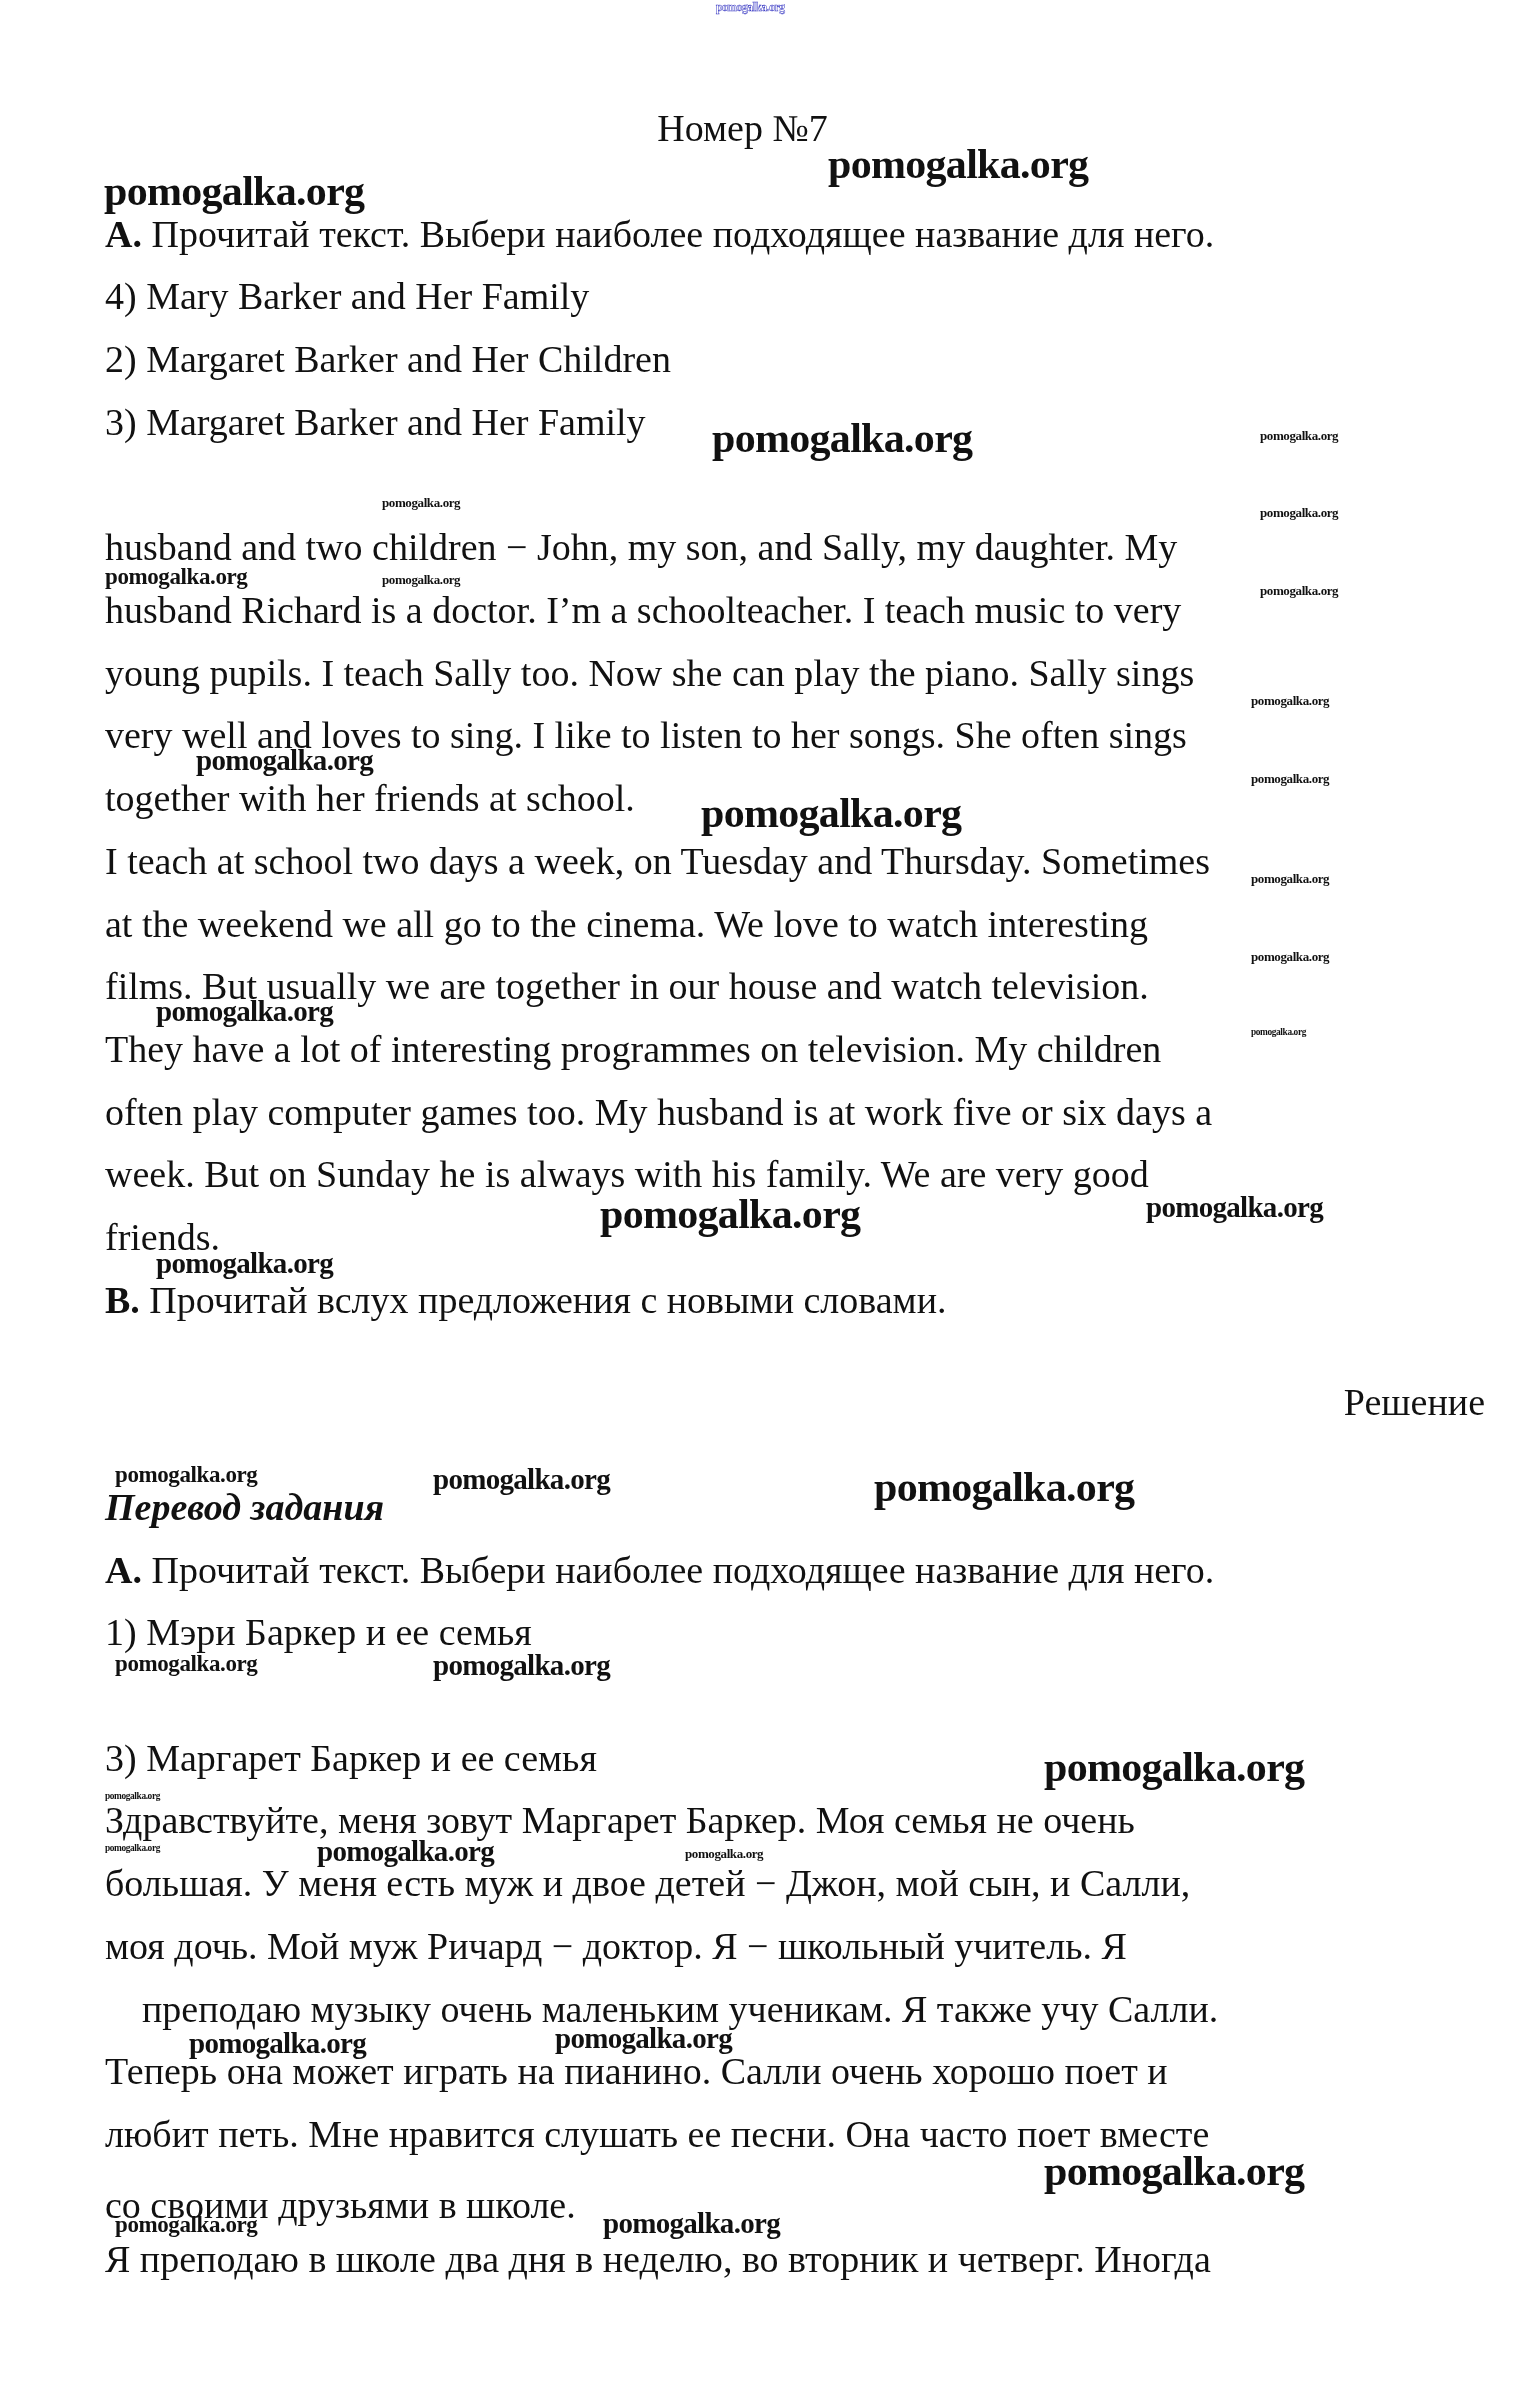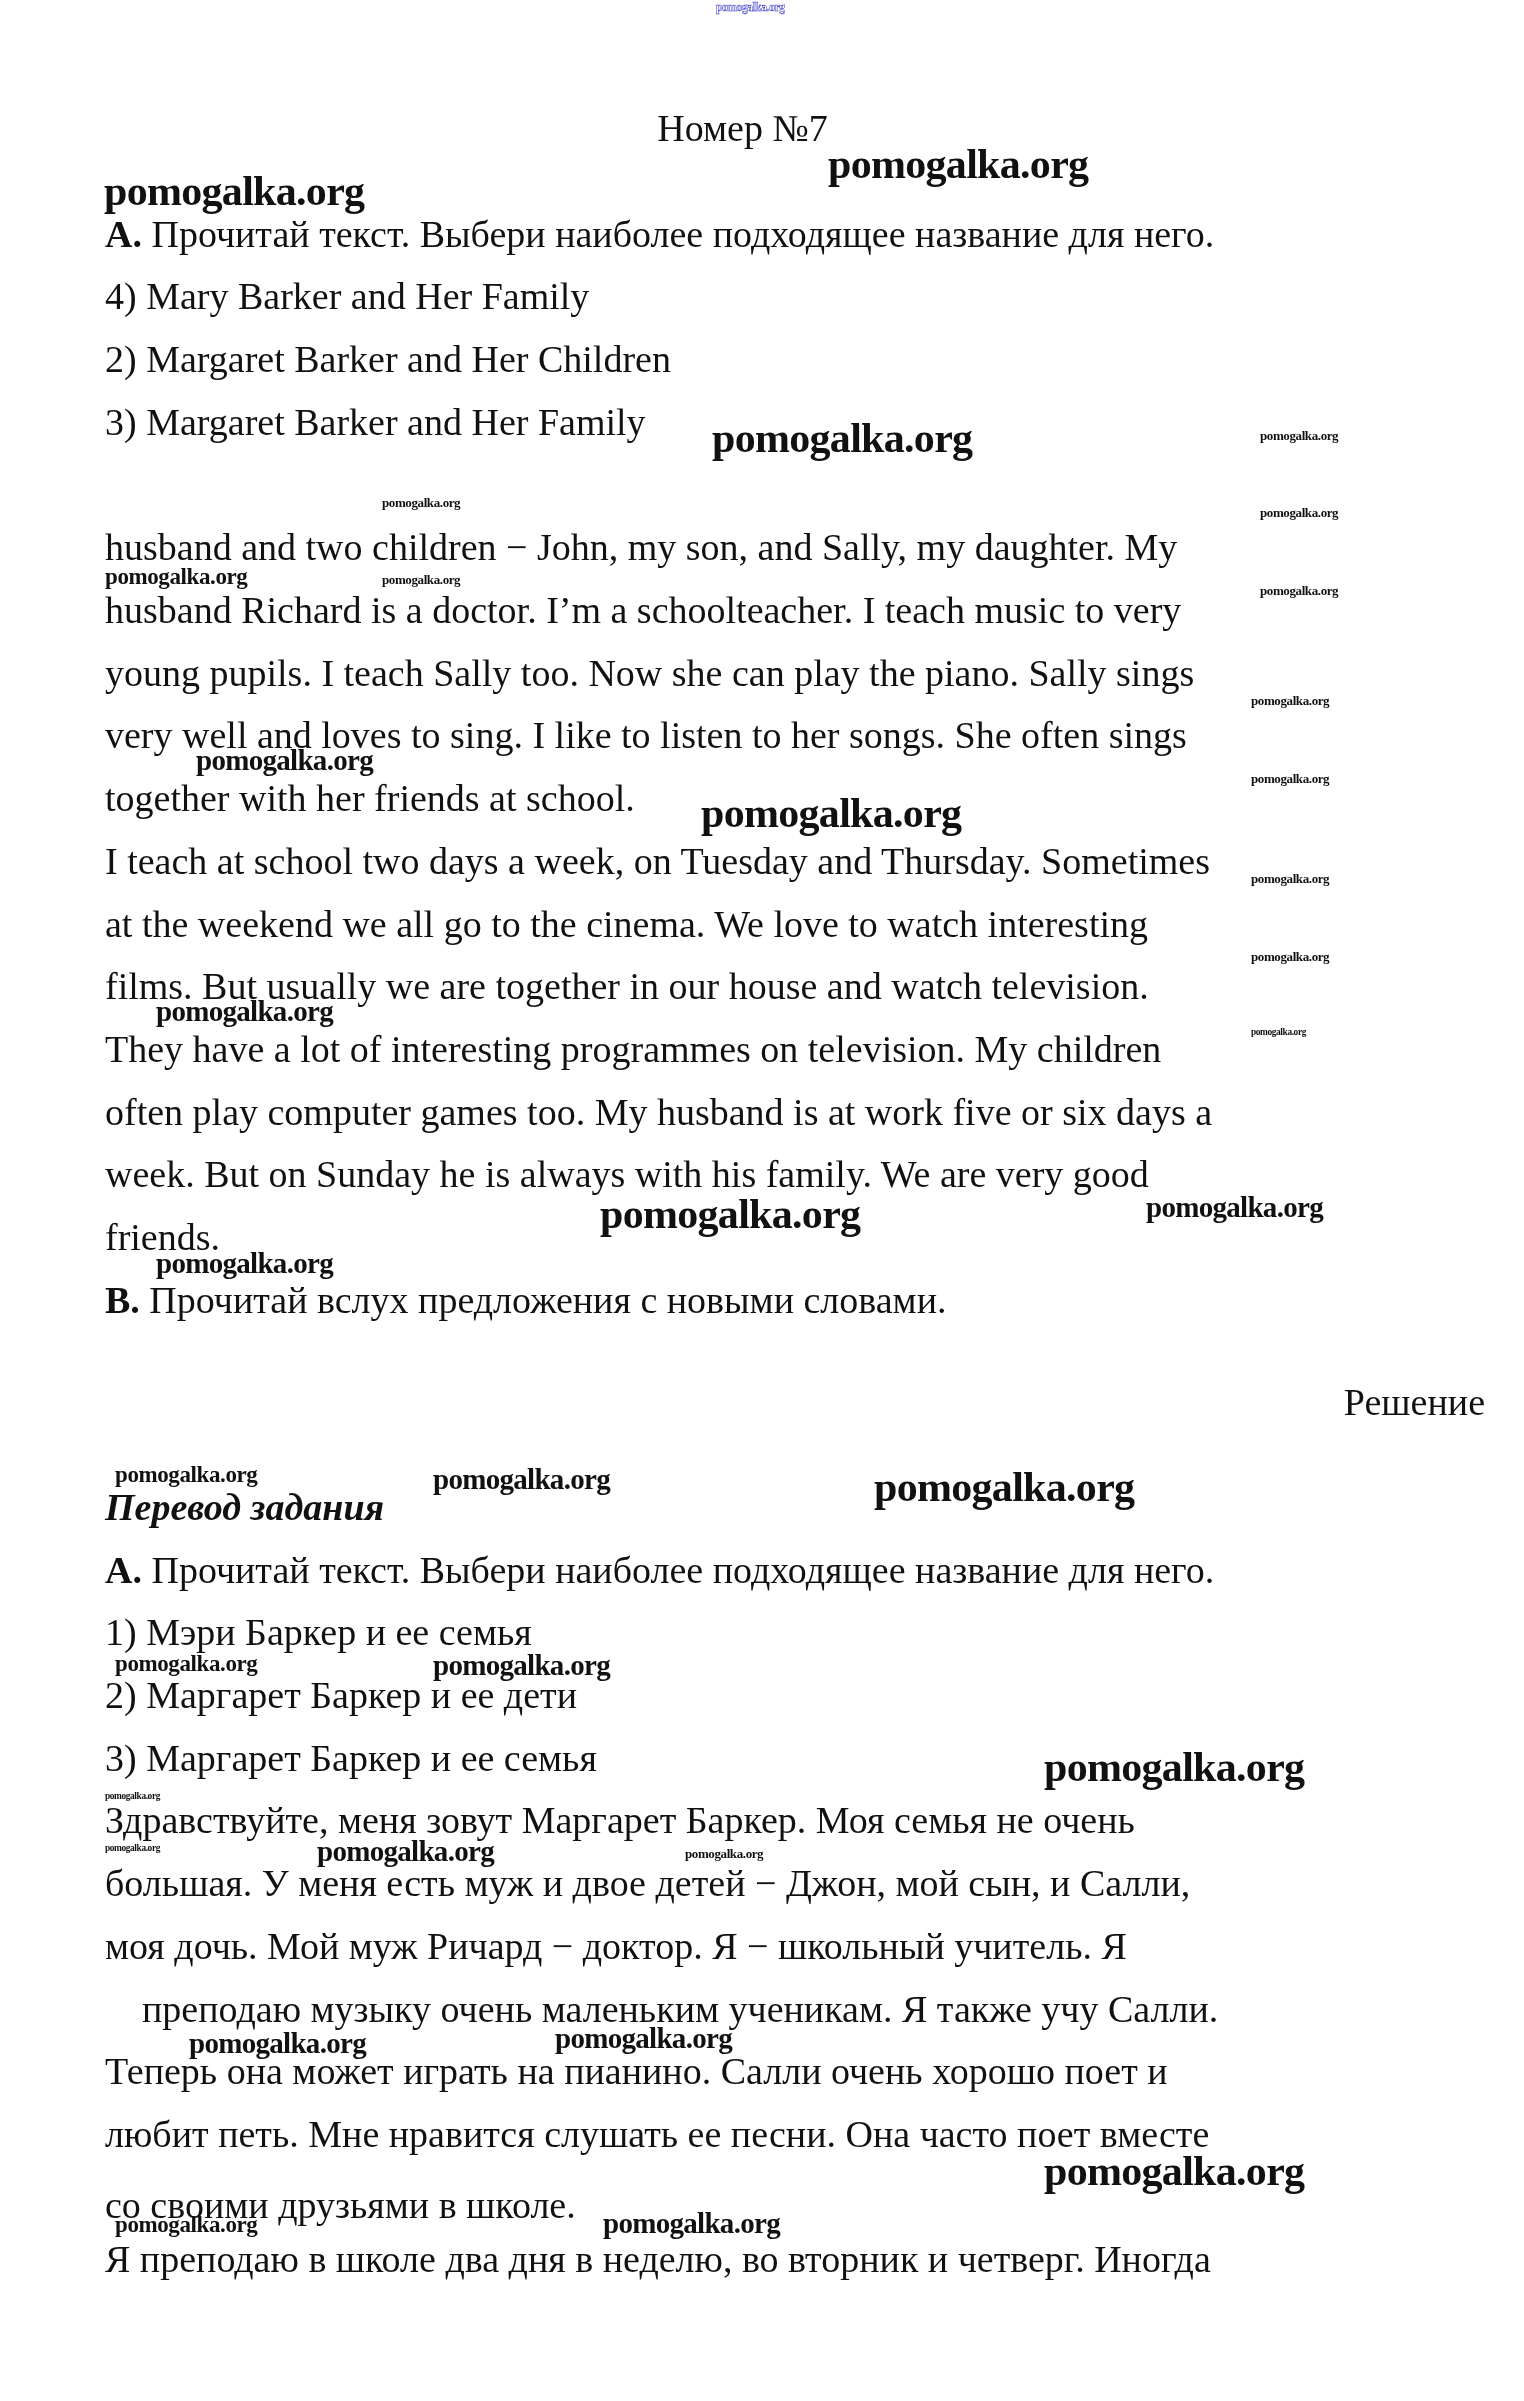--- a/index.html
+++ b/index.html
@@ -66,21 +66,20 @@
 
   <div class="ln center" style="top:1381px;text-align:right;">Решение</div>
 
   <div class="ln heading-it" style="top:1486px;">Перевод задания</div>
 
   <div class="ln" style="top:1549px;">
     <span class="b">А.</span>
     <span>Прочитай текст. Выбери наиболее подходящее название для него.</span>
   </div>
   <div class="ln" style="top:1611px;">1) Мэри Баркер и ее семья</div>
-  <div class="ln" style="top:1674px;">2) Маргарет Баркер и ее дети</div>
   <div class="ln" style="top:1737px;">3) Маргарет Баркер и ее семья</div>
 
   <div class="ln" style="top:1799px;">Здравствуйте, меня зовут Маргарет Баркер. Моя семья не очень</div>
   <div class="ln" style="top:1862px;">большая. У меня есть муж и двое детей − Джон, мой сын, и Салли,</div>
   <div class="ln" style="top:1925px;">моя дочь. Мой муж Ричард − доктор. Я − школьный учитель. Я</div>
   <div class="ln" style="top:1988px;margin-left:37px;">преподаю музыку очень маленьким ученикам. Я также учу Салли.</div>
   <div class="ln" style="top:2050px;">Теперь она может играть на пианино. Салли очень хорошо поет и</div>
   <div class="ln" style="top:2113px;">любит петь. Мне нравится слушать ее песни. Она часто поет вместе</div>
   <div class="ln" style="top:2176px;margin-top:8px;">со своими друзьями в школе.</div>
   <div class="ln" style="top:2238px;">Я преподаю в школе два дня в неделю, во вторник и четверг. Иногда</div>

